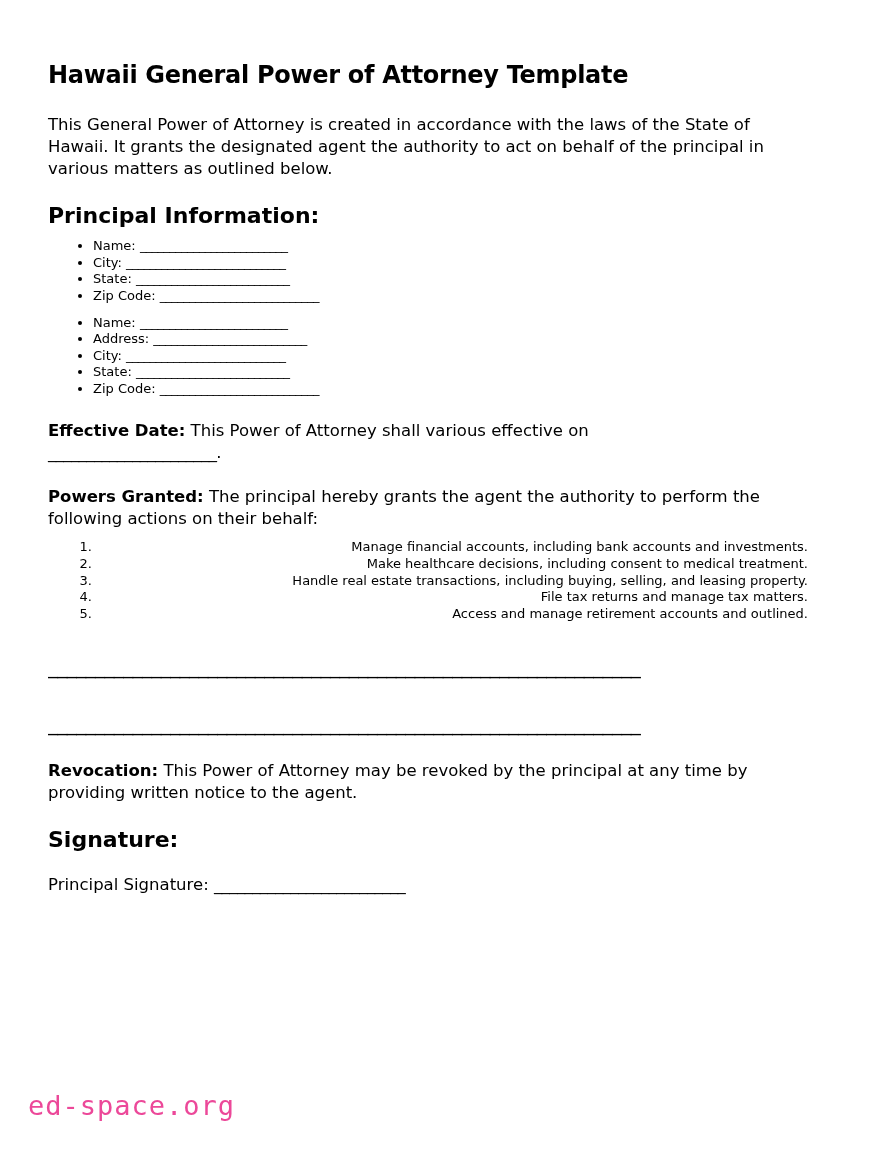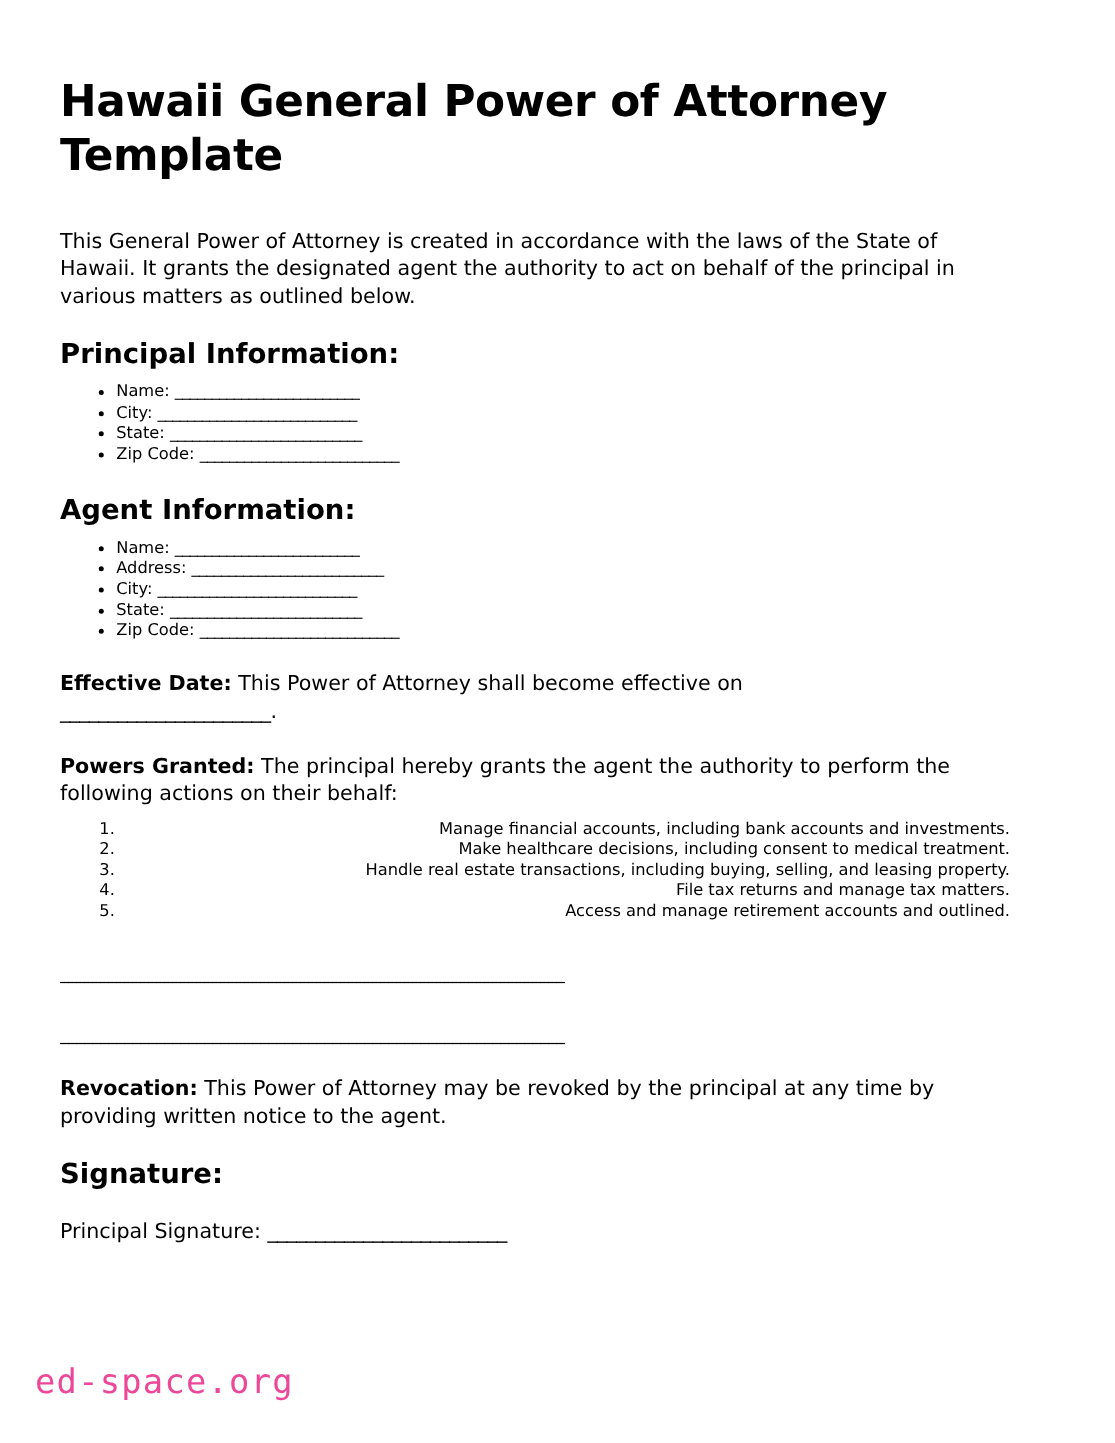--- a/index.html
+++ b/index.html
@@ -19,31 +19,31 @@
     position: absolute;
     left: 0; top: 0;
     width: 892px;
     height: 1154px;
     background: #ffffff;
     box-sizing: border-box;
     padding: 48px 84px 0 48px;
   }
   .doc-title {
     font-family: "DejaVu Sans", sans-serif;
-    font-size: 35px;
+    font-size: 24px;
     font-weight: bold;
     line-height: 1.22;
     letter-spacing: -0.3px;
     margin: 13px 0 0 0;
     color: #000;
   }
   .intro {
     font-size: 16.5px;
     line-height: 1.33;
-    margin: 36px 0 0 0;
+    margin: 24px 0 0 0;
     max-width: 760px;
   }
   .section-head {
     font-size: 22px;
     font-weight: bold;
     margin: 23px 0 0 0;
   }
   ul.field-list, ol.powers-list {
     margin: 10px 0 0 0;
     padding-left: 45px;
@@ -69,21 +69,21 @@
   .para {
     font-size: 16.5px;
     line-height: 1.33;
     margin: 22px 0 0 0;
     max-width: 765px;
   }
   .para b, .para strong {
     font-weight: bold;
   }
   .rule-line {
-    font-size: 14px;
+    font-size: 20px;
     line-height: 1.33;
     margin: 21px 0 0 0;
     letter-spacing: -0.6px;
     white-space: pre;
     overflow: hidden;
     max-width: 762px;
   }
   .rule-gap {
     margin-top: 31px;
   }
@@ -114,33 +114,32 @@
 
   <h2 class="section-head">Principal Information:</h2>
 
   <ul class="field-list">
     <li><span>Name:</span> <span class="blank">_________________________</span></li>
     <li><span>City:</span> <span class="blank">___________________________</span></li>
     <li><span>State:</span> <span class="blank">__________________________</span></li>
     <li><span>Zip Code:</span> <span class="blank">___________________________</span></li>
   </ul>
 
-  <h2 class="section-head">Agent Information:</h2>
 
   <ul class="field-list">
     <li><span>Name:</span> <span class="blank">_________________________</span></li>
     <li><span>Address:</span> <span class="blank">__________________________</span></li>
     <li><span>City:</span> <span class="blank">___________________________</span></li>
     <li><span>State:</span> <span class="blank">__________________________</span></li>
     <li><span>Zip Code:</span> <span class="blank">___________________________</span></li>
   </ul>
 
   <p class="para">
     <b>Effective Date:</b>
-    <span>This Power of Attorney shall become effective on</span>
+    <span>This Power of Attorney shall various effective on</span>
     <br>
     <span class="blank">______________________</span><span>.</span>
   </p>
 
   <p class="para">
     <b>Powers Granted:</b>
     <span>The principal hereby grants the agent the authority to perform the following actions on their behalf:</span>
   </p>
 
   <ol class="powers-list">

